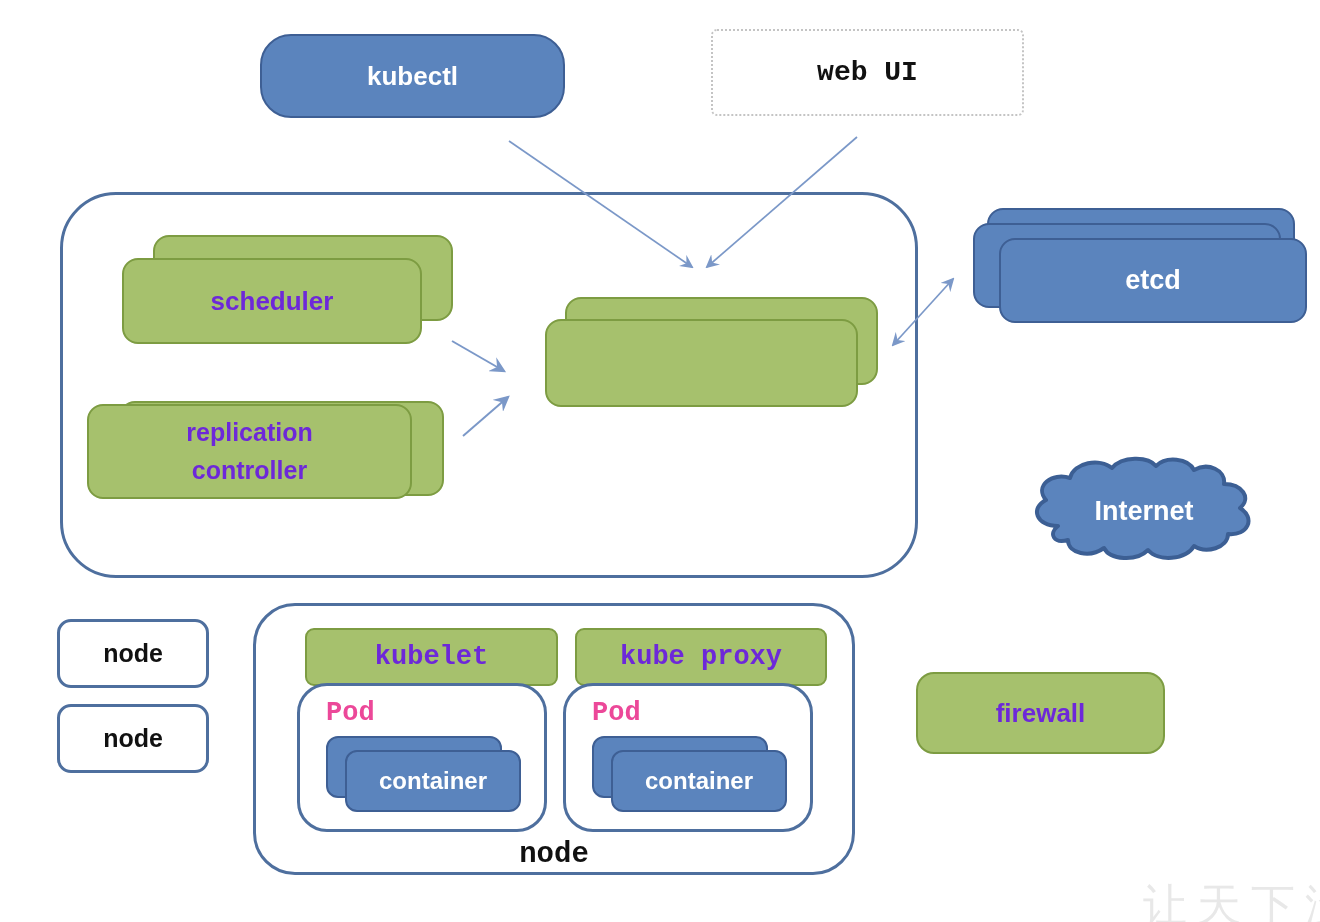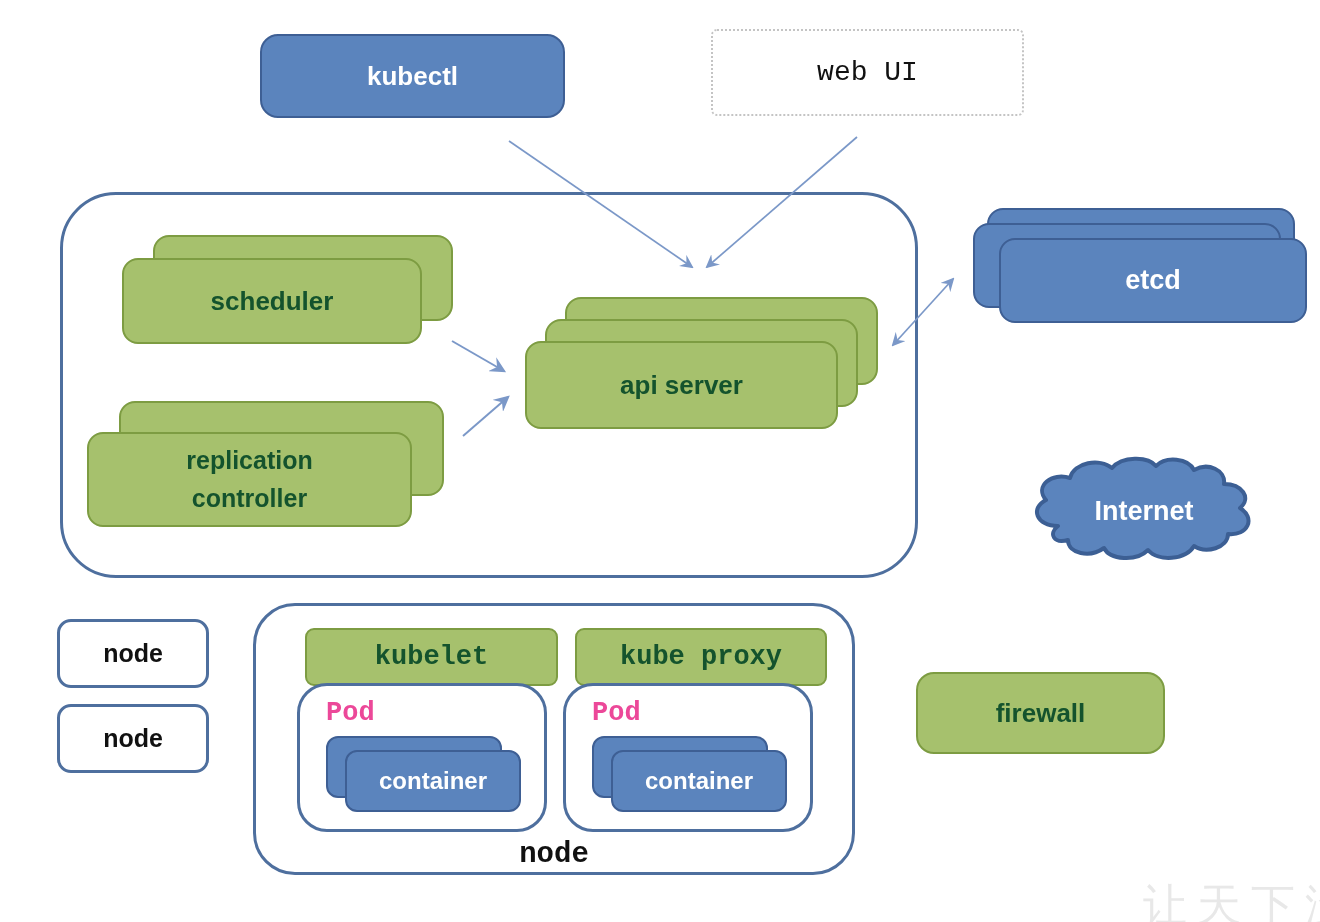--- a/index.html
+++ b/index.html
@@ -8,21 +8,21 @@
     overflow:hidden; font-family:"Liberation Sans", sans-serif;
   }
   .box {
     position:absolute; box-sizing:border-box;
     display:flex; align-items:center; justify-content:center;
     text-align:center;
   }
   .green {
     background:var(--green,#a6c16d);
     border:2px solid var(--green-border,#7d9c42);
-    color:#14532d; font-weight:700;
+    color:#6d28d9; font-weight:700;
   }
   .blue {
     background:var(--blue,#5b84bd);
     border:2px solid var(--blue-border,#3e5f94);
     color:#fff; font-weight:700;
   }
   .frame {
     background:#ffffff;
     border:3px solid var(--frame,#4e6f9e);
   }
@@ -47,43 +47,40 @@
 </style>
 </head>
 <body>
 
 <div class="stage">
 
   <div class="box frame" style="left:60px; top:192px; width:858px; height:386px; border-radius:56px;"></div>
 
   <div class="box frame" style="left:253px; top:603px; width:602px; height:272px; border-radius:42px;"></div>
 
-  <div class="box blue" style="left:260px; top:34px; width:305px; height:84px; border-radius:18px; font-size:26px;">
+  <div class="box blue" style="left:260px; top:34px; width:305px; height:84px; border-radius:31px; font-size:26px;">
     <span>kubectl</span>
   </div>
 
-  <div class="box mono" style="left:711px; top:29px; width:313px; height:87px; border:2px dotted #c4c4c4; border-radius:6px; color:#111; font-weight:400; font-size:28px; background:#fff;">
+  <div class="box mono" style="left:711px; top:29px; width:313px; height:87px; border:2px dotted #c4c4c4; border-radius:6px; color:#111; font-weight:700; font-size:28px; background:#fff;">
     <span>web UI</span>
   </div>
 
   <div class="box green" style="left:153px; top:235px; width:300px; height:86px; border-radius:16px;"></div>
   <div class="box green" style="left:122px; top:258px; width:300px; height:86px; border-radius:16px; font-size:26px;">
     <span>scheduler</span>
   </div>
 
   <div class="box green" style="left:119px; top:401px; width:325px; height:95px; border-radius:16px;"></div>
-  <div class="box green" style="left:87px; top:432px; width:325px; height:95px; border-radius:16px; font-size:25px; line-height:1.5;">
+  <div class="box green" style="left:87px; top:404px; width:325px; height:95px; border-radius:16px; font-size:25px; line-height:1.5;">
     <span style="display:inline-block; width:210px;">replication controller</span>
   </div>
 
   <div class="box green" style="left:565px; top:297px; width:313px; height:88px; border-radius:16px;"></div>
   <div class="box green" style="left:545px; top:319px; width:313px; height:88px; border-radius:16px;"></div>
-  <div class="box green" style="left:525px; top:341px; width:313px; height:88px; border-radius:16px; font-size:26px;">
-    <span>api server</span>
-  </div>
 
   <div class="box blue" style="left:987px; top:208px; width:308px; height:85px; border-radius:16px;"></div>
   <div class="box blue" style="left:973px; top:223px; width:308px; height:85px; border-radius:16px;"></div>
   <div class="box blue" style="left:959px; top:238px; width:308px; height:85px; border-radius:16px; font-size:27px;margin-left:40px;">
     <span>etcd</span>
   </div>
 
   <svg style="position:absolute; left:1024px; top:452px;" width="240" height="124" viewBox="0 0 240 124">
     <path class="cloud-shape" d="M 34 74
       C 12 74 6 56 22 48

